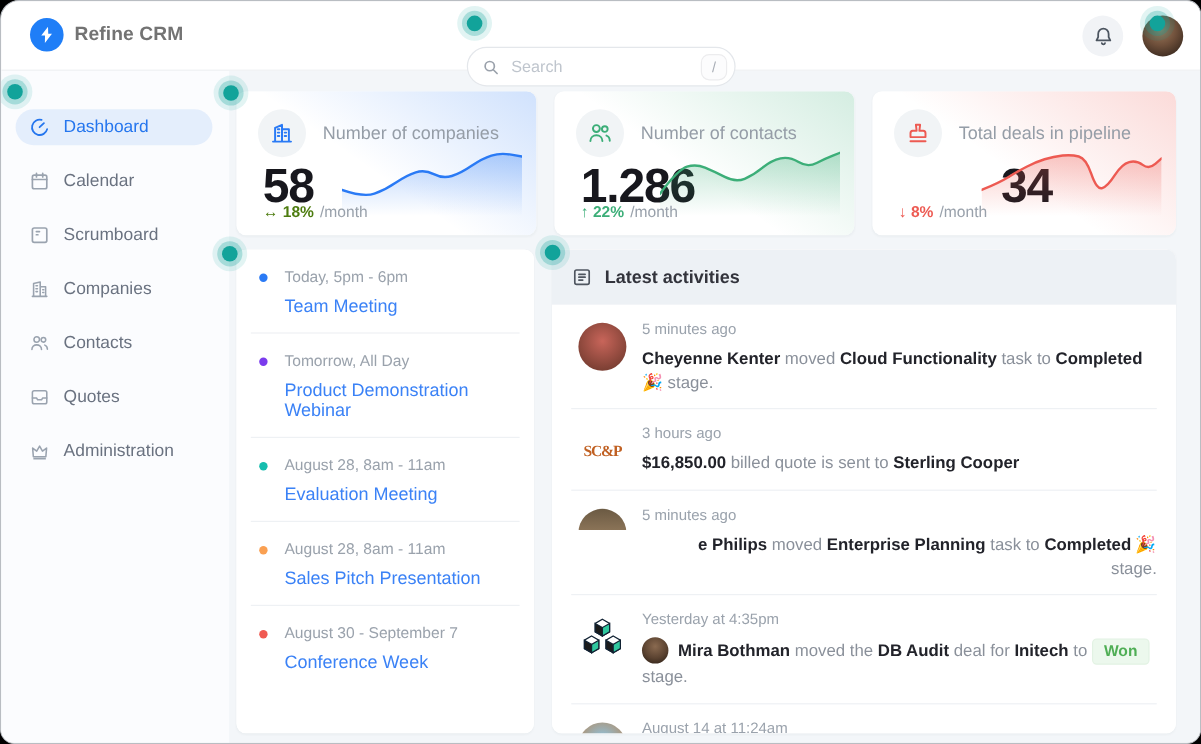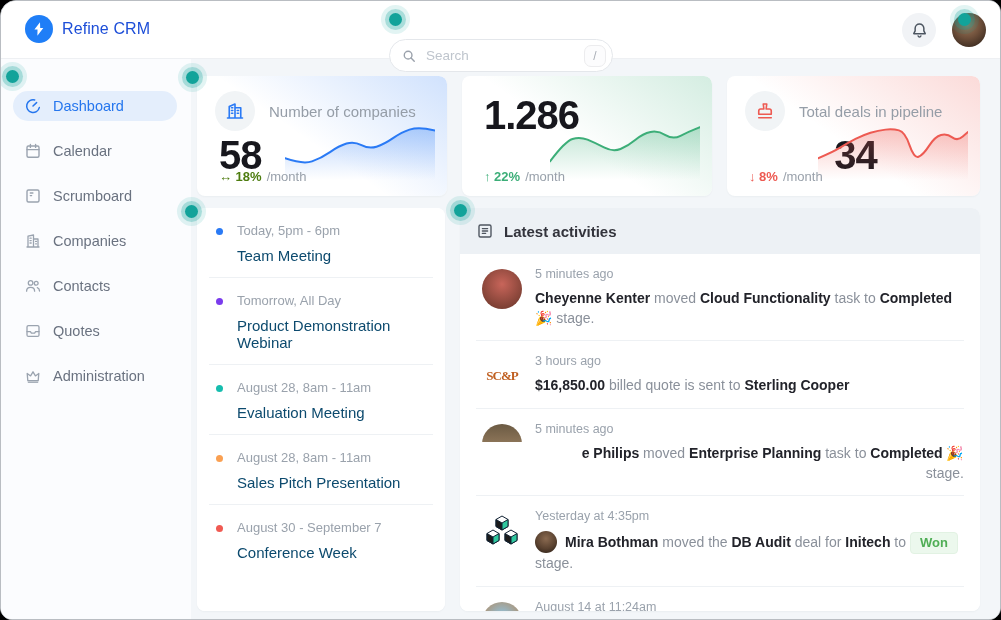--- a/index.html
+++ b/index.html
@@ -4,21 +4,21 @@
 <style>
   html,body{margin:0;padding:0;background:#000;font-family:"Liberation Sans",sans-serif;}
   *{box-sizing:border-box;}
   .window{position:relative;width:1001px;height:620px;background:#fff;border:1px solid #b9bdc2;
     border-radius:16px 12px 12px 12px;overflow:hidden;}
   
   .hdr{position:absolute;top:0;left:0;right:0;height:58px;background:#fff;border-bottom:1px solid #eef0f3;z-index:5;}
   .brand{position:absolute;left:24px;top:14px;display:flex;align-items:center;gap:9px;}
   .brand-badge{width:28px;height:28px;border-radius:50%;background:#1f7ef7;display:flex;align-items:center;justify-content:center;}
   .brand-badge svg{width:16px;height:16px;}
-  .brand-name{font-size:16px;font-weight:400;color:#1d4ed8;letter-spacing:.1px;}
+  .brand-name{font-size:16px;font-weight:700;color:#737373;letter-spacing:.1px;}
   .search{position:absolute;left:388px;top:13px;width:224px;height:33px;border:1px solid #e4e7eb;border-radius:17px;
     background:#fff;display:flex;align-items:center;padding:0 6px 0 12px;gap:8px;margin-top:25px;}
   .search svg{width:14px;height:14px;color:#9aa1ab;flex:none;}
   .search input{border:none;outline:none;flex:1;font-size:13.5px;color:#444;background:transparent;min-width:0;font-family:inherit;}
   .search input::placeholder{color:#bfc5cd;}
   .kbd{flex:none;width:22px;height:22px;border:1px solid #ececee;border-radius:7px;background:#fcfcfd;color:#a9aeb6;
     font-size:12px;display:flex;align-items:center;justify-content:center;}
   .hdr-actions{position:absolute;right:14px;top:12px;display:flex;align-items:center;gap:16px;}
   .bell-btn{width:34px;height:34px;border-radius:50%;background:#f1f3f6;display:flex;align-items:center;justify-content:center;color:#4c5560;}
   .bell-btn svg{width:17px;height:17px;}
@@ -54,21 +54,21 @@
   .panel-hd .ttl{font-size:15px;font-weight:600;color:#33343c;}
   .panel-body{flex:1;background:#fff;}
   .panel-events{width:248px;flex:none;}
   .panel-acts{flex:1;}
   
   .ev-list{padding:0 12px;}
   .ev-item{position:relative;padding:15px 4px 13px 28px;border-bottom:1px solid #eef1f4;}
   .ev-item:last-child{border-bottom:none;}
   .ev-dot{position:absolute;left:7px;top:20px;width:7px;height:7px;border-radius:50%;}
   .ev-date{font-size:13px;color:#9aa2ac;}
-  .ev-title{font-size:15px;color:#0c4a6e;margin-top:9px;}
+  .ev-title{font-size:15px;color:#3b82f6;margin-top:9px;}
   
   .act-list{padding:0 16px;}
   .act-item{display:flex;gap:13px;padding:13px 0 12px 6px;border-bottom:1px solid #eef1f4;}
   .act-item:last-child{border-bottom:none;}
   .av{width:40px;height:40px;border-radius:50%;flex:none;margin-top:2px;overflow:hidden;}
   .av.logo{border-radius:4px;background:#fff;display:flex;align-items:center;justify-content:center;
     font-family:"Liberation Serif",serif;font-weight:700;font-size:13px;color:#c06022;letter-spacing:-1px;}
   .act-time{font-size:12.5px;color:#9aa2ac;}
   .act-line{font-size:14px;color:#8a909a;margin-top:8px;line-height:1.4;}
   .act-line b{color:#22232a;font-weight:700;}
@@ -205,20 +205,31 @@
               <path d="M0,26 Q12,30 18,28 Q24,26 30,22 Q36,18 41,16.5 Q46,15 51,17.5 Q56,20 61,18.5 Q66,17 72,13 Q78,9 83,7.5 Q88,6 94,7 L100,8 L100,40 L0,40 Z" fill="url(#g0)"></path>
               <path d="M0,26 Q12,30 18,28 Q24,26 30,22 Q36,18 41,16.5 Q46,15 51,17.5 Q56,20 61,18.5 Q66,17 72,13 Q78,9 83,7.5 Q88,6 94,7 L100,8" fill="none" stroke="#2a7af5" stroke-width="2" stroke-linecap="round" stroke-linejoin="round" vector-effect="non-scaling-stroke"></path>
             </svg>
             <div class="trend">
               <b style="color: #4d7c0f;">↔ 18%</b>
               <span class="suffix">/month</span>
             </div>
           </div>
           <div class="card" style="width: 250px;">
             <div class="tint" style="background: linear-gradient(215deg, rgba(60, 174, 120, 0.22) 0%, rgba(255, 255, 255, 0) 55%);"></div>
+            <div class="card-row1">
+              <span class="stat-ic" style="color: rgb(60, 174, 120);">
+                <svg viewBox="0 0 16 16" fill="none" stroke="currentColor" stroke-width="1.3" stroke-linecap="round">
+                  <circle cx="5.6" cy="4.9" r="2.3"></circle>
+                  <path d="M1.6 13.2c0-2.3 1.8-3.8 4-3.8s4 1.5 4 3.8"></path>
+                  <circle cx="11.2" cy="5.2" r="1.9"></circle>
+                  <path d="M12.3 9.6c1.4.5 2.2 1.8 2.2 3.4"></path>
+                </svg>
+              </span>
+              <span class="stat-title">Number of contacts</span>
+            </div>
             <div class="stat-value">1.286</div>
             <svg viewBox="0 0 100 40" preserveAspectRatio="none" class="spark">
               <defs>
                 <linearGradient id="g1" x1="0" y1="0" x2="0" y2="1">
                   <stop offset="0" stop-color="rgba(60,174,120,0.32)"></stop>
                   <stop offset="1" stop-color="rgba(60,174,120,0)"></stop>
                 </linearGradient>
               </defs>
               <path d="M0,28 Q10,15 15,13.5 Q20,12 25,14 Q30,16 36,19 Q42,22 47,20 Q52,18 57,14 Q62,10 67,9 Q72,8 77,11 Q82,14 87,11.5 Q92,9 96,7.5 L100,6 L100,40 L0,40 Z" fill="url(#g1)"></path>
               <path d="M0,28 Q10,15 15,13.5 Q20,12 25,14 Q30,16 36,19 Q42,22 47,20 Q52,18 57,14 Q62,10 67,9 Q72,8 77,11 Q82,14 87,11.5 Q92,9 96,7.5 L100,6" fill="none" stroke="#3cae78" stroke-width="2" stroke-linecap="round" stroke-linejoin="round" vector-effect="non-scaling-stroke"></path>

